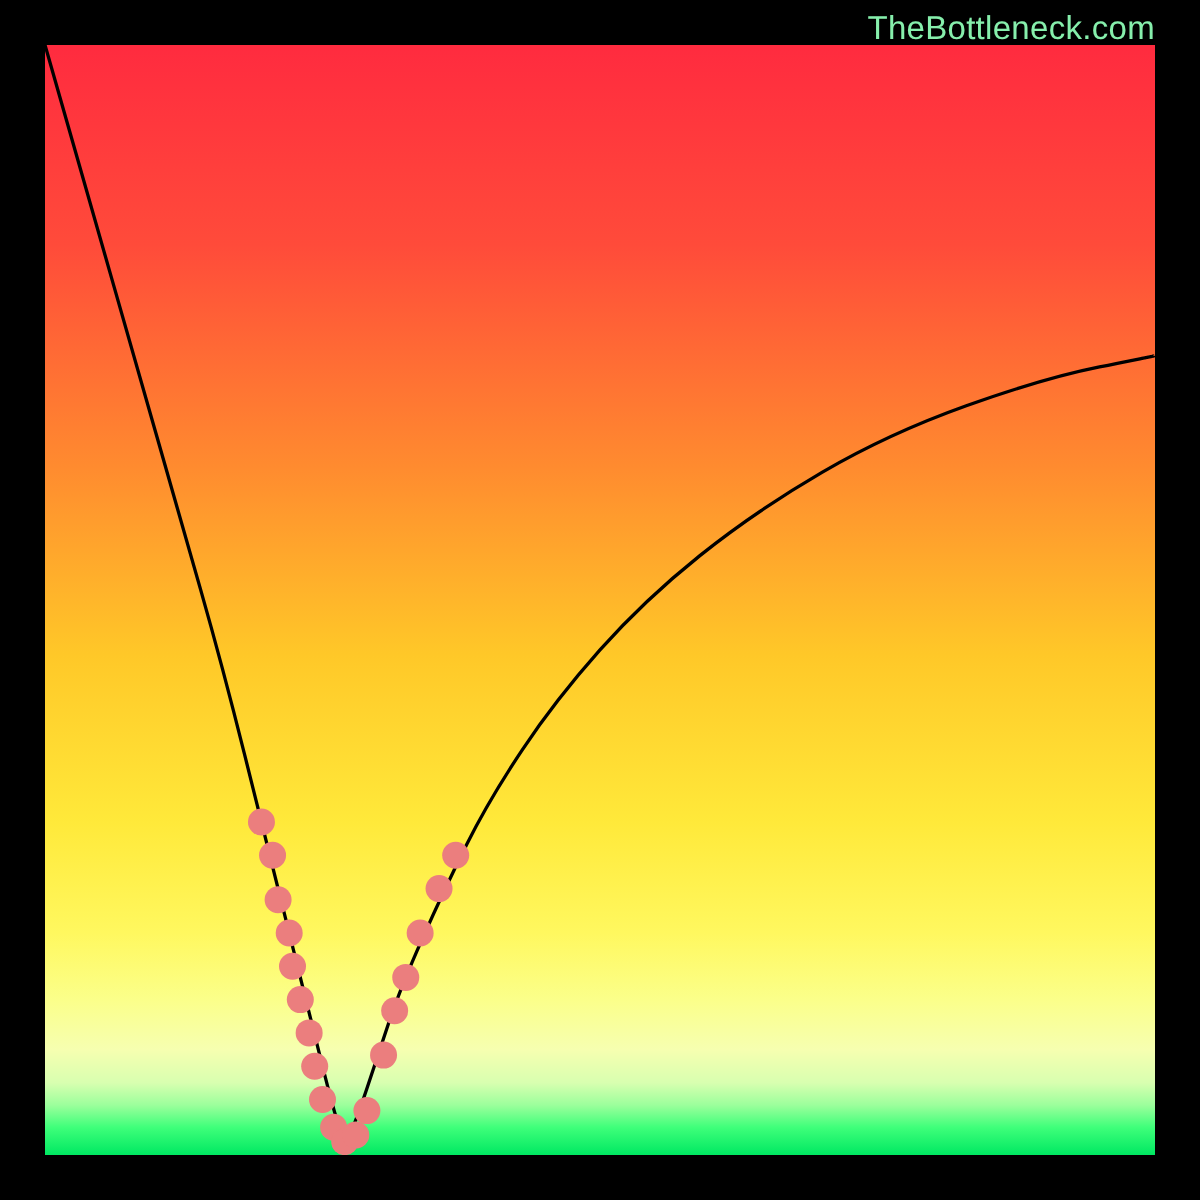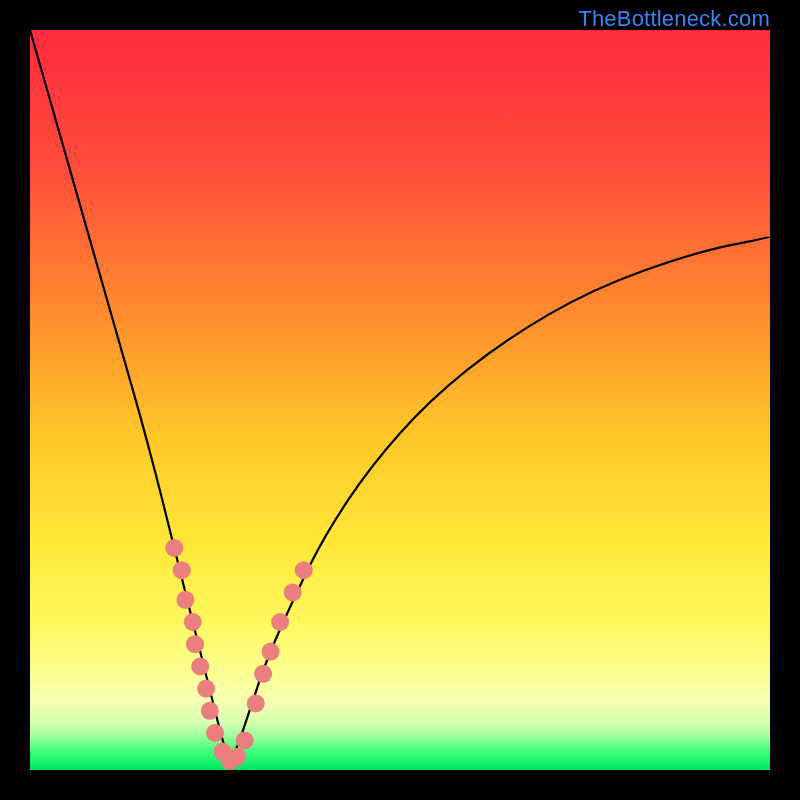--- a/index.html
+++ b/index.html
@@ -22,21 +22,21 @@
     top: 30px;
     left: 30px;
     width: 740px;
     height: 740px;
     overflow: hidden;
   }
   .watermark {
     position: absolute;
     top: 6px;
     right: 30px;
-    color: #3b82f6;
+    color: #86efac;
     font-size: 22px;
     letter-spacing: 0.2px;
     font-weight: 400;
   }
   svg {
     position: absolute;
     inset: 0;
   }
 </style>
 </head>

